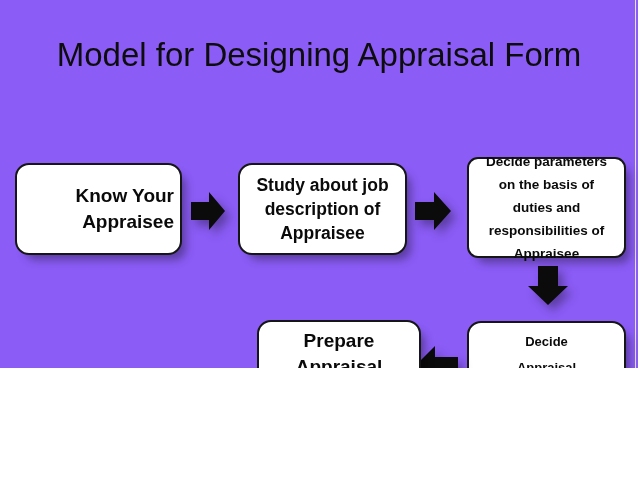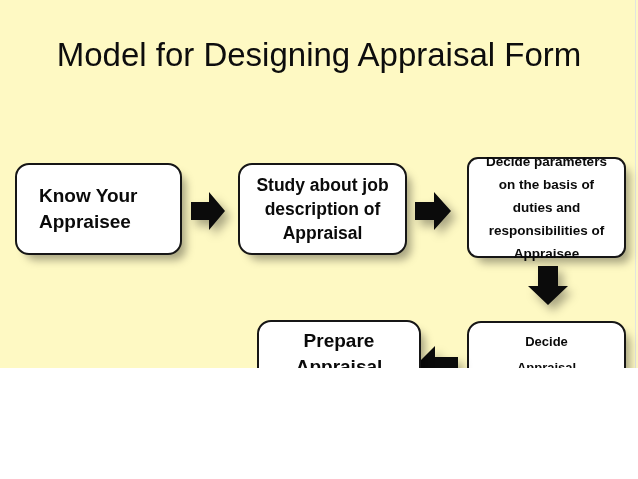--- a/index.html
+++ b/index.html
@@ -4,21 +4,21 @@
 <style>
   html, body {
     margin: 0;
     padding: 0;
     background: #ffffff;
   }
   #slide {
     position: relative;
     width: 638px;
     height: 368px;
-    background: #fef9c3;
+    background: #8b5cf6;
     overflow: hidden;
     font-family: "Liberation Sans", sans-serif;
   }
   #right-rule {
     position: absolute;
     top: 0;
     right: 2px;
     width: 1px;
     height: 479px;
     background: #e2e2e2;
@@ -55,21 +55,21 @@
     display: block;
     width: 100%;
     padding: 0 6px;
     box-sizing: border-box;
     white-space: pre-line;
   }
   #node-know {
     left: 15px;  top: 163px;  width: 167px;  height: 92px;
     font-size: 19px; line-height: 26px;
   }
-  #node-know .node-label { text-align: left; padding-left: 22px; }
+  #node-know .node-label { text-align: right; padding-left: 22px; }
   #node-study {
     left: 238px; top: 163px; width: 169px; height: 92px;
     font-size: 17.5px; line-height: 24px;
   }
   #node-params {
     left: 467px; top: 157px; width: 159px; height: 101px;
     font-size: 13.5px; line-height: 23px;
     border-radius: 11px;
   }
   #node-prepare {
@@ -107,21 +107,21 @@
 
   <div class="arrow" id="arrow-1">
     <svg viewBox="0 0 34 40" xmlns="http://www.w3.org/2000/svg" aria-hidden="true">
       <path d="M0 11 H18 V1 L34 20 L18 39 V29 H0 Z"></path>
     </svg>
   </div>
 
   <div class="node" id="node-study">
     <span class="node-label">Study about job
 description of
-Appraisal</span>
+Appraisee</span>
   </div>
 
   <div class="arrow" id="arrow-2">
     <svg viewBox="0 0 36 40" xmlns="http://www.w3.org/2000/svg" aria-hidden="true">
       <path d="M0 11 H19 V1 L36 20 L19 39 V29 H0 Z"></path>
     </svg>
   </div>
 
   <div class="node" id="node-params">
     <span class="node-label">Decide parameters

